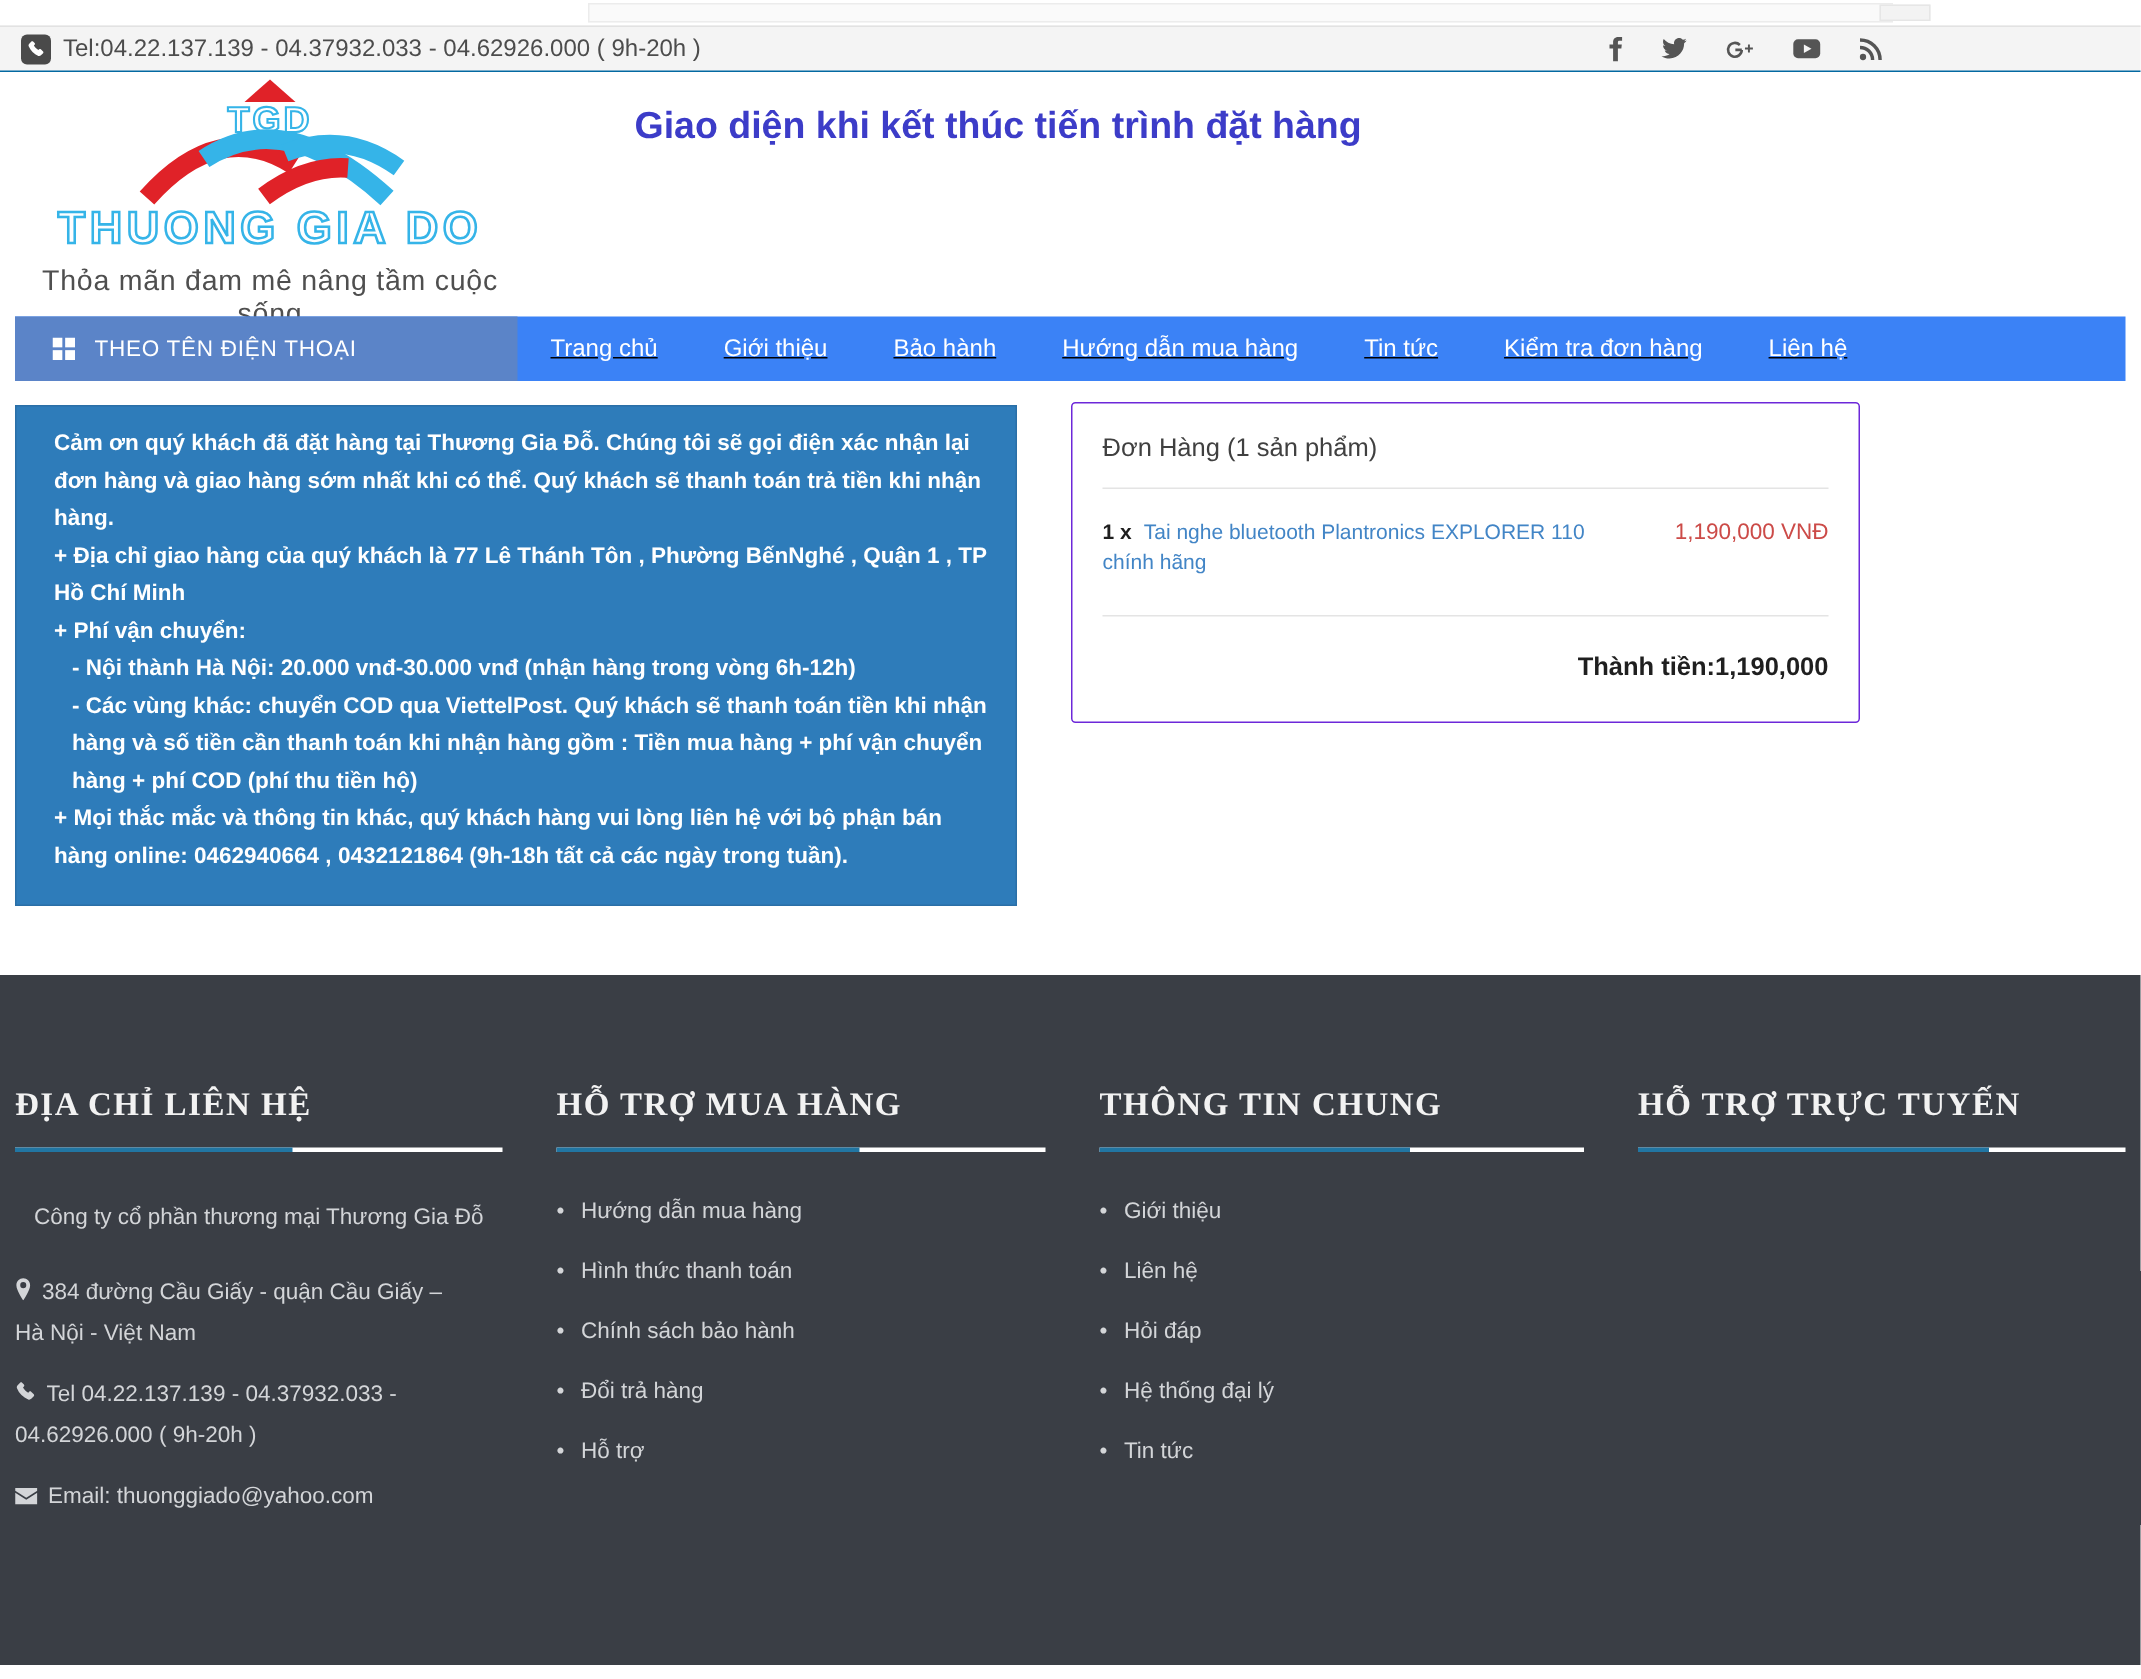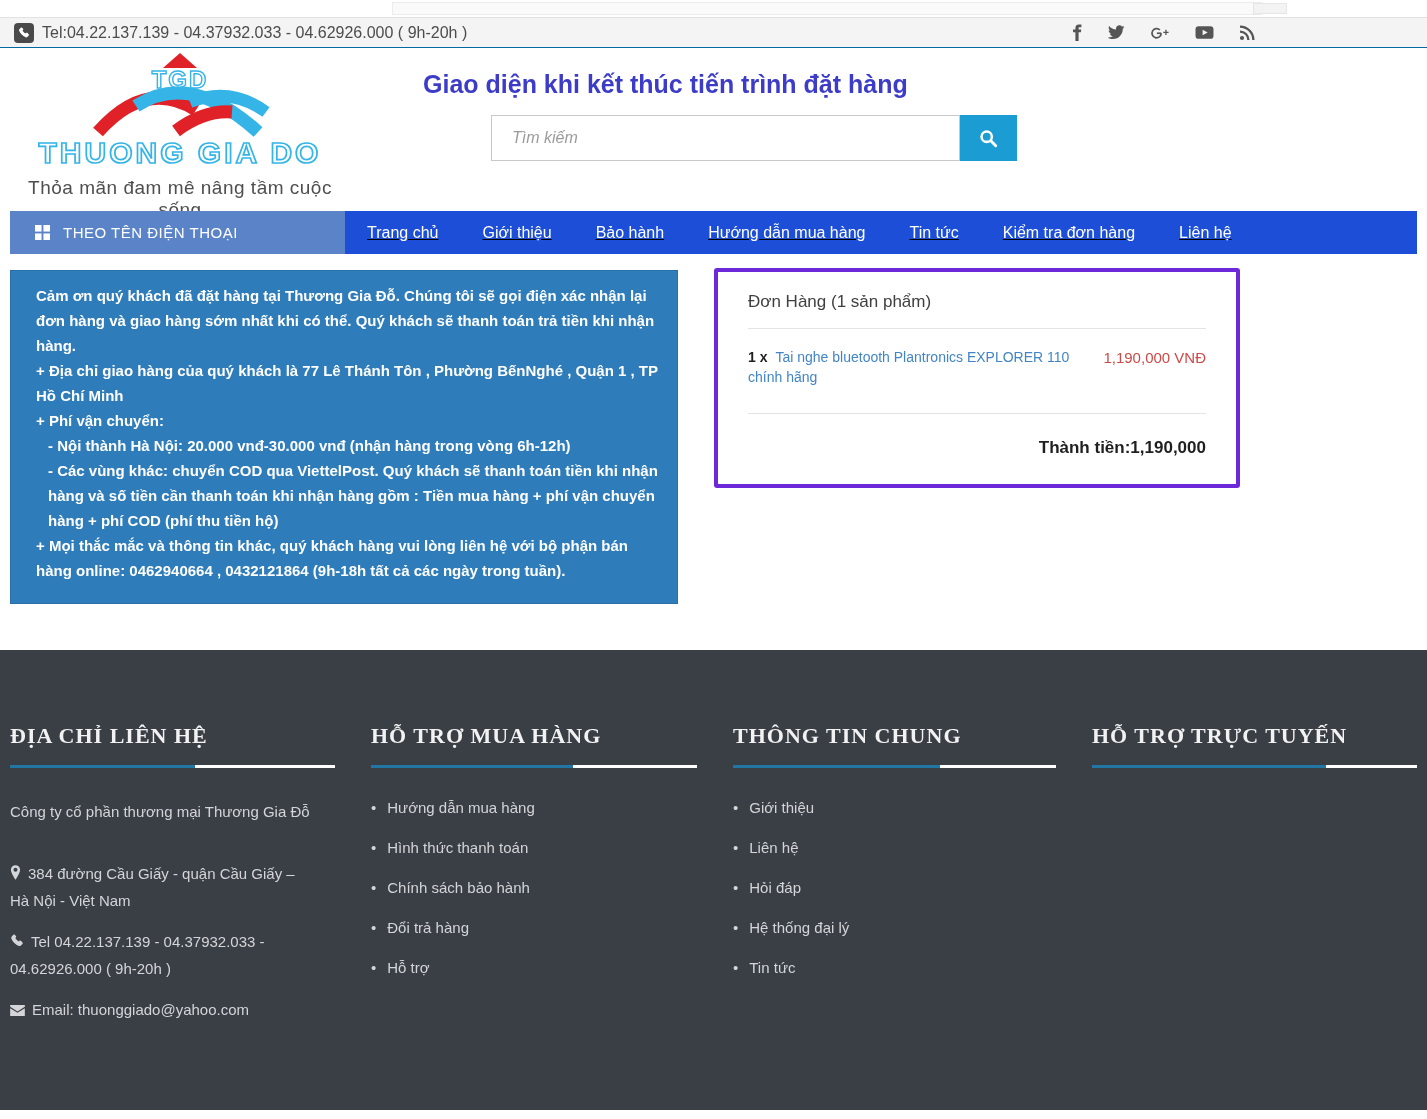--- a/index.html
+++ b/index.html
@@ -31,35 +31,35 @@
   .logo-tagline { font-size:19px; color:#4f4f4f; margin-top:7px; letter-spacing:0.5px; }
   .page-title { position:absolute; left:423px; top:22px; font-size:25px; font-weight:bold; color:#3c3cc8; }
   .searchbar { position:absolute; left:491px; top:67px; width:526px; height:46px; }
   .searchbar input { position:absolute; left:0; top:0; width:469px; height:46px; border:1px solid #c9c9c9;
                      padding:0 20px; font-size:16px; font-family:"Liberation Sans",sans-serif; outline:none; color:#333; }
   .searchbar input::placeholder { font-style:italic; color:#9b9b9b; }
   .search-btn { position:absolute; right:0; top:0; width:57px; height:46px; background:#1b9cd3; border:none;
                 display:flex; align-items:center; justify-content:center; cursor:pointer; }
 
   
-  .navbar { position:absolute; top:211px; left:10px; width:1407px; height:43px; background:#1d4ed8; display:flex; }
+  .navbar { position:absolute; top:211px; left:10px; width:1407px; height:43px; background:#3b82f6; display:flex; }
   .nav-category { width:335px; height:100%; background:#5b84c8; color:#fff; display:flex; align-items:center;
                   gap:13px; padding-left:25px; font-size:15px; letter-spacing:0.5px; cursor:pointer; }
   .nav-menu { display:flex; align-items:flex-start;text-decoration:underline; }
   .nav-item { padding:0 22px; color:#fff; font-size:16px; cursor:pointer; line-height:43px; }
 
   
   .notice { position:absolute; top:270px; left:10px; width:668px; height:334px; background:#2e7cba;
             border:1px solid #2a6fa7; padding:12px 14px 12px 25px; color:#fff; font-weight:bold;
             font-size:15px; line-height:25px; }
   .notice .indent { padding-left:12px; }
 
   
-  .order { position:absolute; top:268px; left:714px; width:526px; background:#fff; border:4px solid #6d28d9;
-           border-radius:3px; padding:20px 30px 26px; }
+  .order { position:absolute; top:268px; left:714px; width:526px; background:#fff; border:1px solid #6d28d9;
+           border-radius:3px; padding:20px 20px 26px; }
   .order-title { font-size:17px; color:#404040; }
   .order-hr { border:none; border-top:1px solid #e4e4e4; margin:16px 0 18px; }
   .order-row { display:flex; justify-content:space-between; align-items:flex-start; }
   .order-item { width:322px; font-size:14px; line-height:20px; }
   .order-qty { font-weight:bold; color:#1f1f1f; margin-right:8px; }
   .order-link { color:#4285c6; text-decoration:none; cursor:pointer; }
   .order-price { color:#cc4b48; font-size:15px; padding-top:2px; }
   .order-hr2 { border:none; border-top:1px solid #e4e4e4; margin:26px 0 0; }
   .order-total { display:flex; justify-content:flex-end; margin-top:24px; font-size:17px; font-weight:bold; color:#1f1f1f; }
 
@@ -68,21 +68,21 @@
             padding:73px 10px 0 10px; }
   .footer-grid { display:grid; grid-template-columns:361px 362px 359px 1fr; }
   .fcol { padding-right:36px; }
   .fcol:last-child { padding-right:0; }
   .fheading { font-family:"Liberation Serif",serif; font-size:22px; font-weight:bold; color:#f2f2f2; letter-spacing:1px; }
   .funderline { margin-top:16px; height:3px; background:#fff; }
   .funderline > div { height:3px; background:#2176a3; }
   .fcontent { margin-top:30px; }
   .contact-line { color:#d3d5d8; font-size:15px; line-height:27px; margin-bottom:14px; }
   .contact-line .cicon { display:inline-block; margin-right:7px; vertical-align:-1px; }
-  .company-line { margin-bottom:35px; }
+  .company-line { margin-bottom:23px;text-align:center; }
   .flist { list-style:none; }
   .flist li { color:#d3d5d8; font-size:15px; line-height:20px; margin-bottom:20px; cursor:pointer; }
   .flist li::before { content:"•"; margin-right:11px; color:#d3d5d8; }
   svg { display:block; }
 </style>
 </head>
 <body>
 
 <div class="topstrip">
   <div class="artifact1"></div>
@@ -141,29 +141,20 @@
       <path d="M66 54 Q120 18 188 80" fill="none" stroke="#35b4e8" stroke-width="13"></path>
       <path d="M106 79 Q134 58 162 60" fill="none" stroke="#e02228" stroke-width="13"></path>
       <path d="M120 50 Q160 34 196 60" fill="none" stroke="#35b4e8" stroke-width="12"></path>
     </svg>
     <div class="logo-name">THUONG GIA DO</div>
     <div class="logo-tagline">Thỏa mãn đam mê nâng tầm cuộc sống</div>
   </div>
 
   <h1 class="page-title">Giao diện khi kết thúc tiến trình đặt hàng</h1>
 
-  <div class="searchbar">
-    <input type="text" placeholder="Tìm kiếm" style="">
-    <button class="search-btn">
-      <svg width="19" height="19" viewBox="0 0 18 18">
-        <circle cx="7.3" cy="7.3" r="4.9" fill="none" stroke="#fff" stroke-width="2.4"></circle>
-        <line x1="11.2" y1="11.2" x2="15.8" y2="15.8" stroke="#fff" stroke-width="2.8" stroke-linecap="round"></line>
-      </svg>
-    </button>
-  </div>
 </div>
 
 <div class="navbar">
   <div class="nav-category">
     <svg width="15" height="15" viewBox="0 0 16 16" fill="#fff">
       <rect x="0" y="0" width="7" height="7"></rect>
         <rect x="9" y="0" width="7" height="7"></rect>
       <rect x="0" y="9" width="7" height="7"></rect>
         <rect x="9" y="9" width="7" height="7"></rect>
     </svg>

